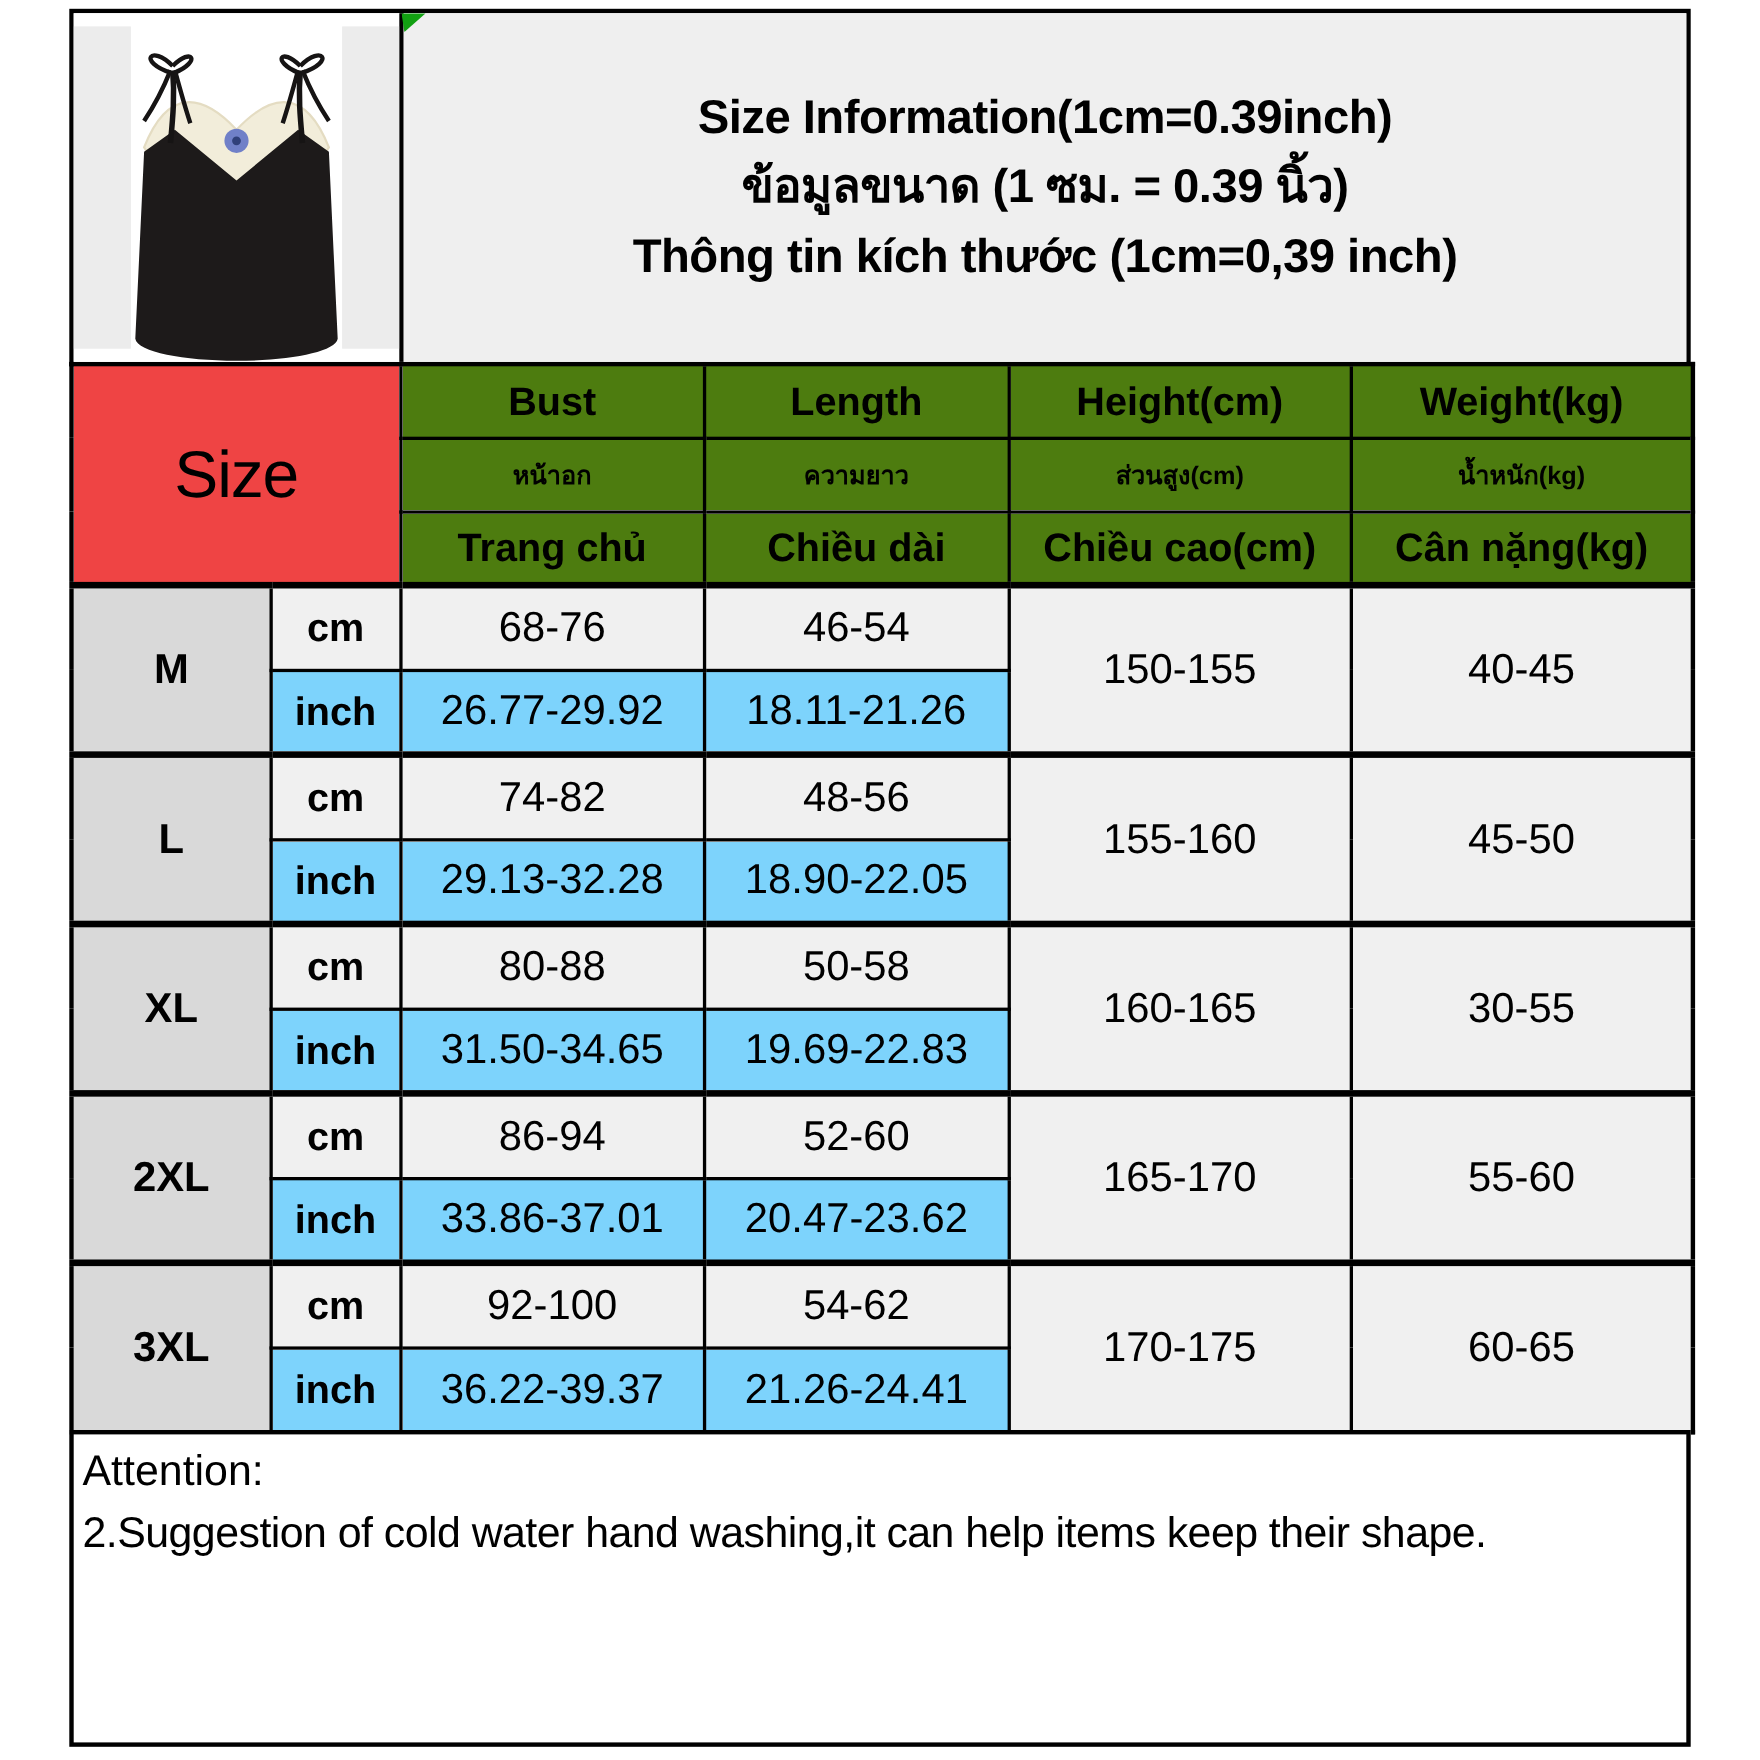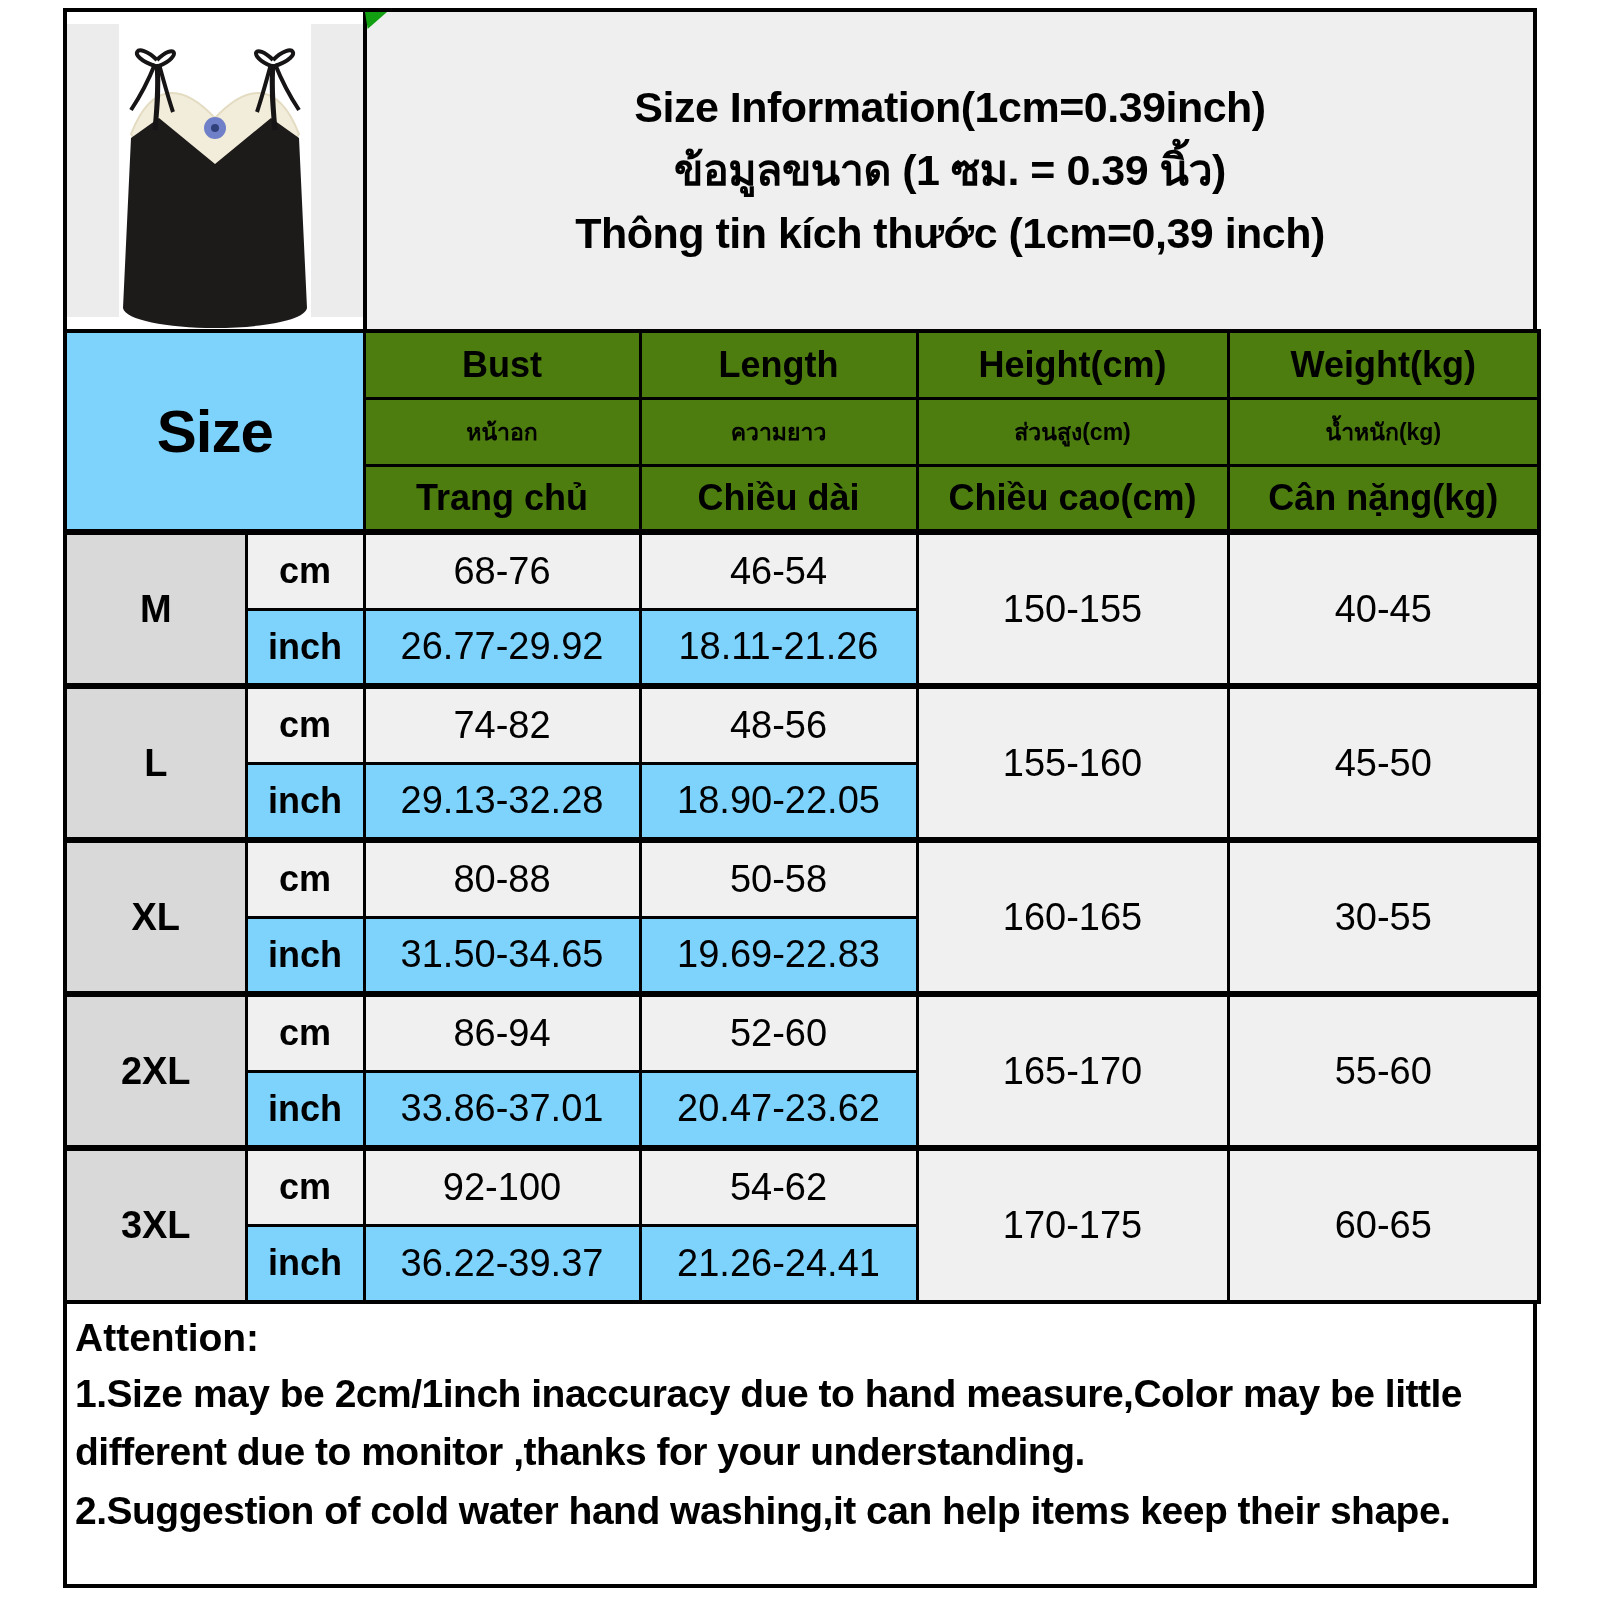--- a/index.html
+++ b/index.html
@@ -25,31 +25,31 @@
 
   
   table.size-table { width:100%; border-collapse:collapse; table-layout:fixed;
     margin-top:-4px; border:4px solid #000; }
   .size-table td { border:3px solid #000; text-align:center; vertical-align:middle;
     overflow:hidden; }
   .hdr-row { height:67px; }
   .data-row { height:77px; }
   .hdr { background:#4d7c0f; font-weight:bold; font-size:36px; }
   .hdr.th-lang { font-size:23px; }
-  .size-big { background:#7dd3fc; font-weight:bold; font-size:60px; letter-spacing:-1px; }
+  .size-big { background:#ef4444; font-weight:normal; font-size:60px; letter-spacing:-1px; }
   .size-label { background:#d9d9d9; font-weight:bold; font-size:38px; }
   .unit { font-weight:bold; font-size:36px; }
   .val { font-size:38px; font-weight:normal; }
   .cm-row .shade { background:#f0f0f0; }
   .inch-row td { background:#7dd3fc; border-top-width:2px; }
   .group-top td { border-top-width:6px; }
 
   
   .attention-box { border:4px solid #000; margin-top:-4px; min-height:288px;
-    background:#ffffff; padding:8px 12px 10px 8px;font-weight:bold; }
+    background:#ffffff; padding:8px 12px 10px 8px; }
   .attention-heading { font-size:39px; line-height:1.35; }
   .attention-note { font-size:39px; line-height:1.5; letter-spacing:-0.5px; }
 </style>
 </head>
 <body>
 
 <div class="sheet">
 
   <div class="top-section">
     <div class="image-cell">
@@ -189,17 +189,16 @@
       <tr class="data-row inch-row">
         <td class="unit">inch</td>
         <td class="val">36.22-39.37</td>
         <td class="val">21.26-24.41</td>
       </tr>
     </tbody>
   </table>
 
   <div class="attention-box">
     <div class="attention-heading">Attention:</div>
-    <div class="attention-note">1.Size may be 2cm/1inch inaccuracy due to hand measure,Color may be little different due to monitor ,thanks for your understanding.</div>
     <div class="attention-note">2.Suggestion of cold water hand washing,it can help items keep their shape.</div>
   </div>
 
 </div>
 
 </body></html>

